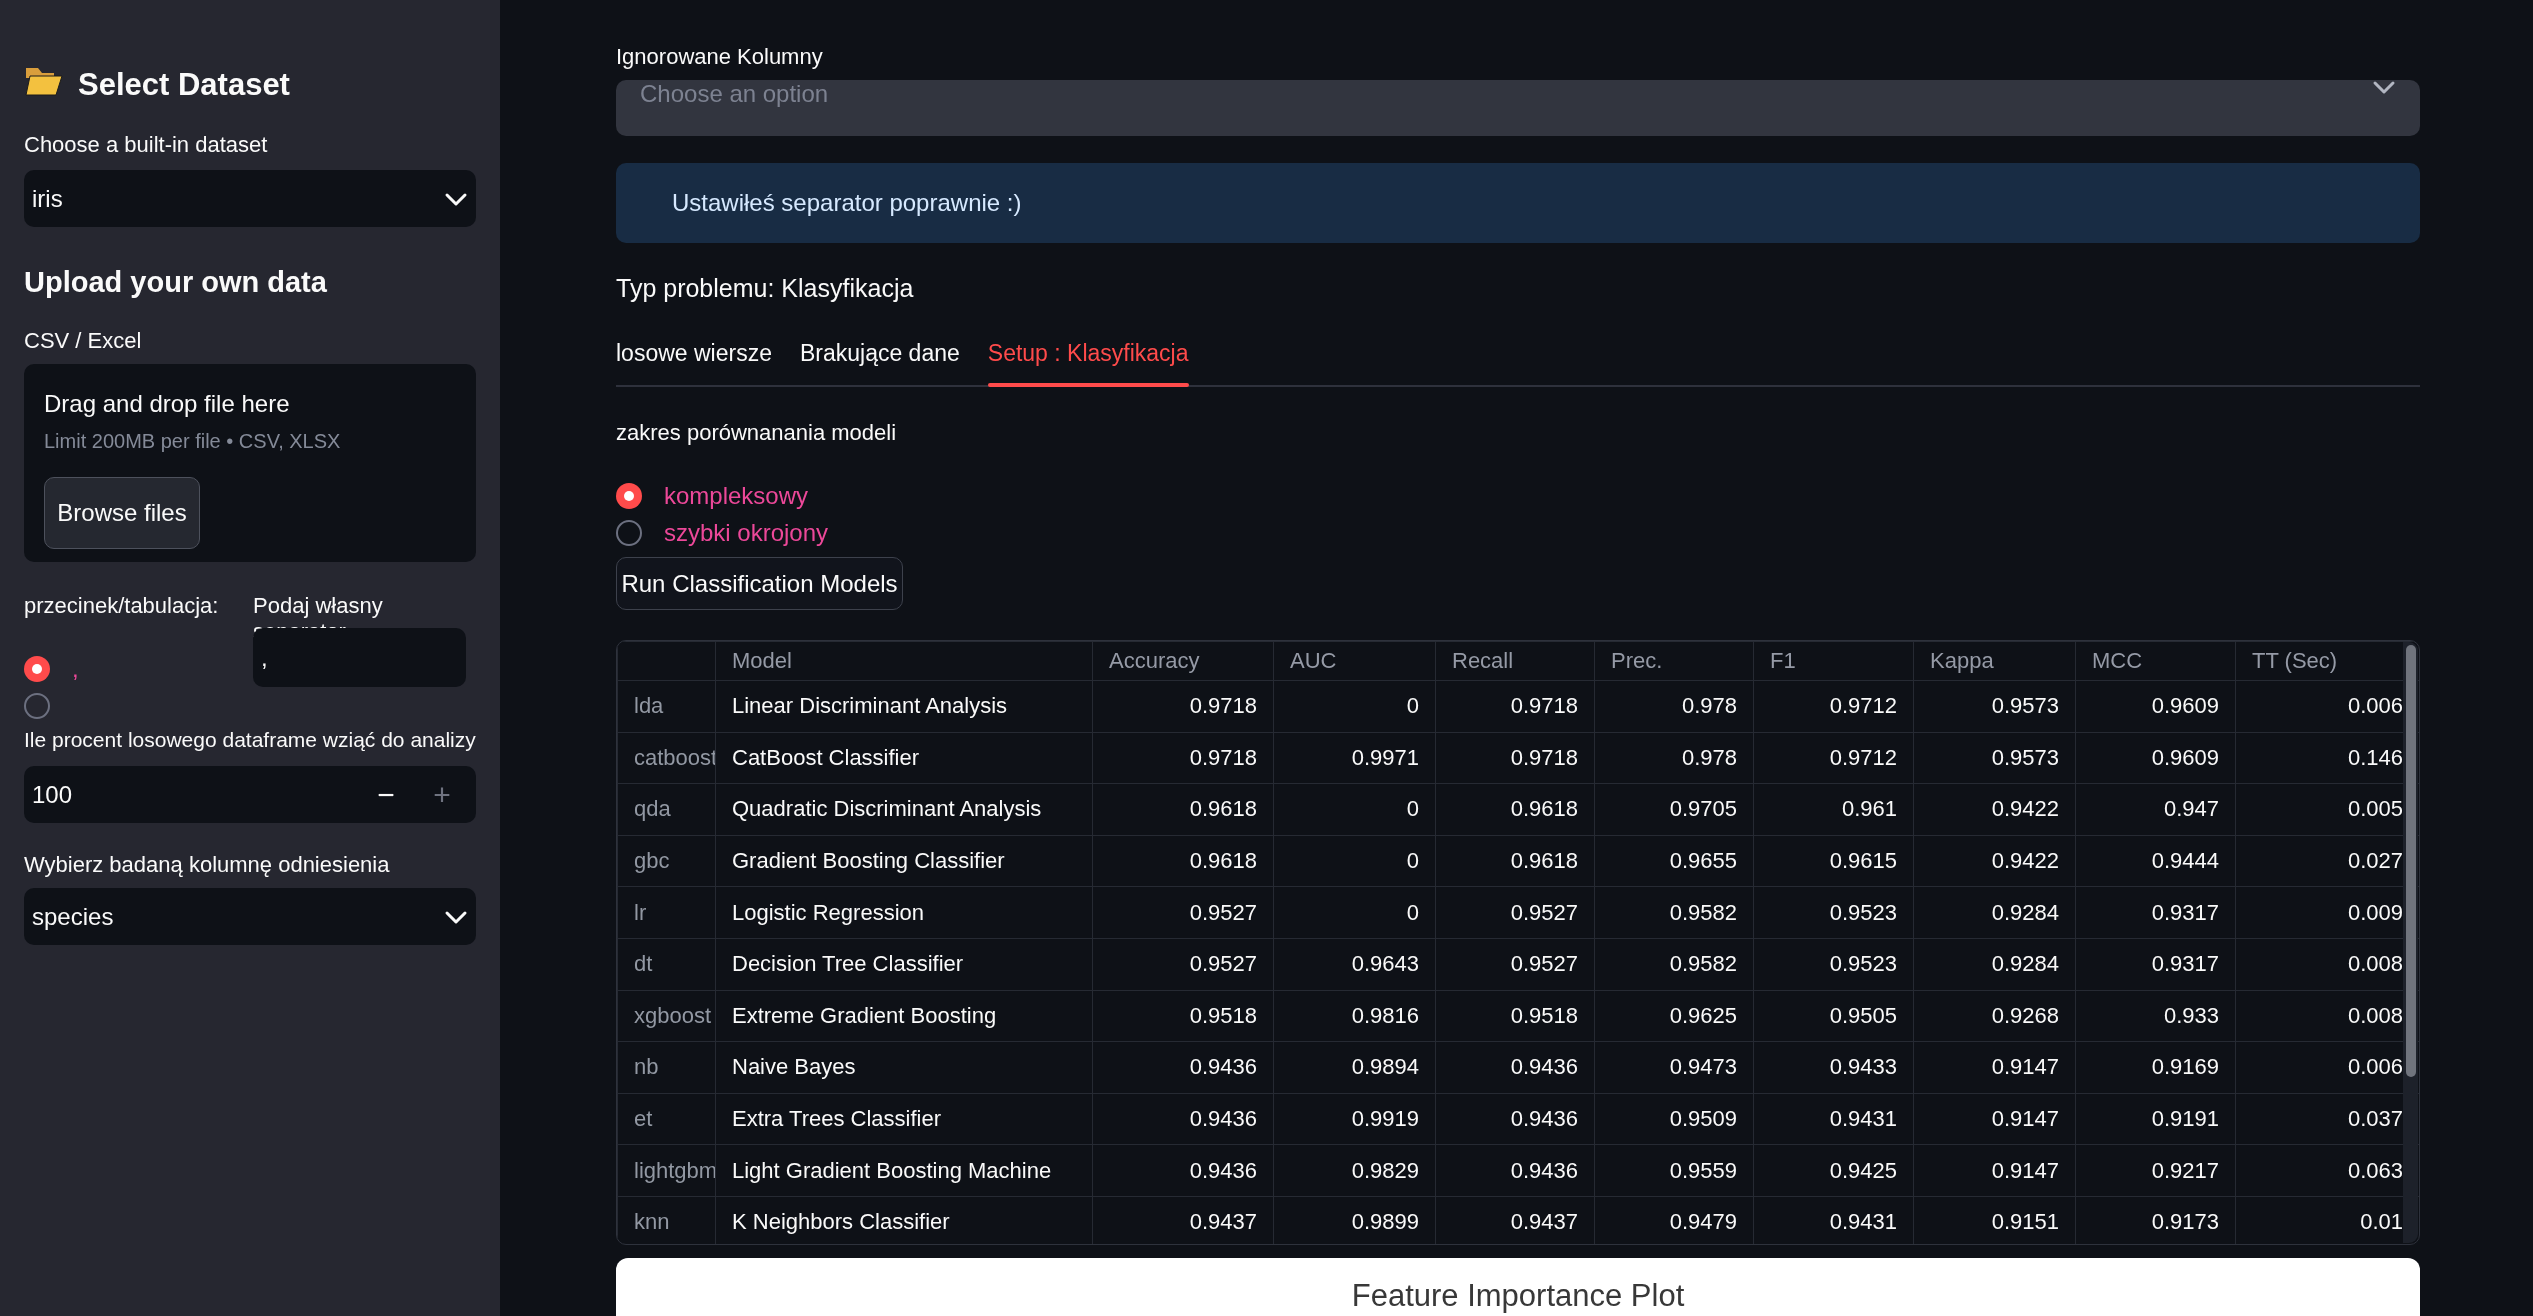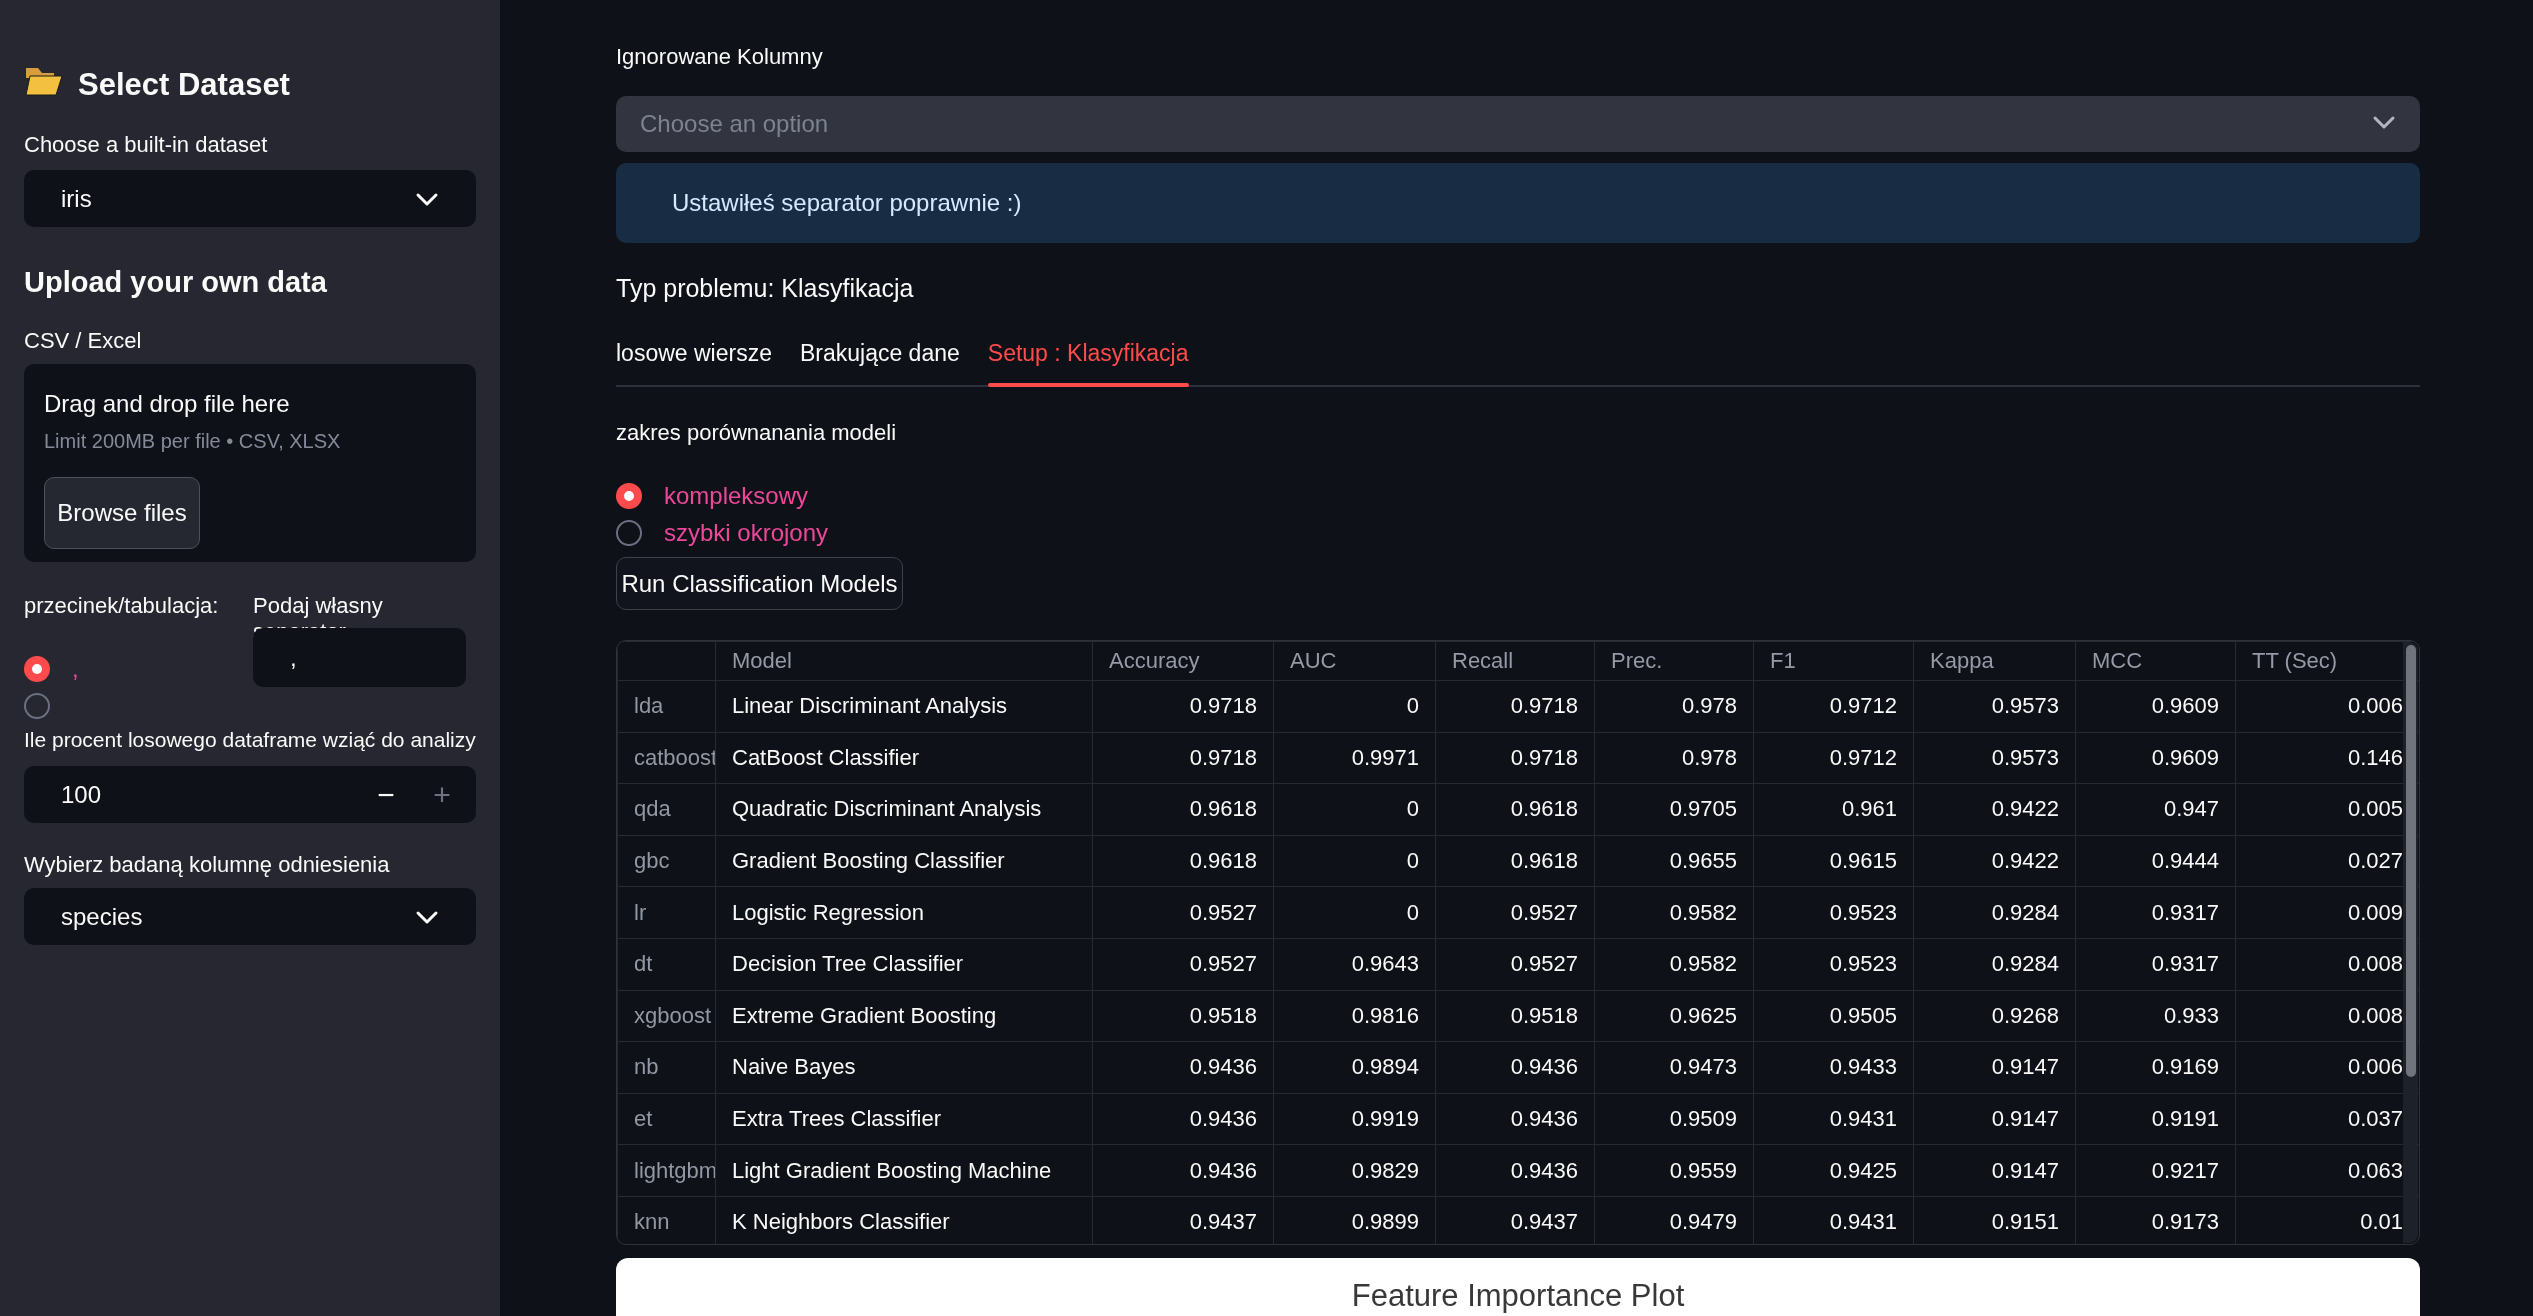--- a/index.html
+++ b/index.html
@@ -4,39 +4,39 @@
 <style>
   html,body{margin:0;padding:0;background:#0e1117;width:2533px;height:1316px;overflow:hidden;
     font-family:"Liberation Sans","DejaVu Sans",sans-serif;color:#fafafa;}
   *{box-sizing:border-box;}
   
   #sidebar{position:absolute;left:0;top:0;width:500px;height:1316px;background:#262730;}
   .sb{position:absolute;left:24px;width:452px;}
   .sb-header{display:flex;align-items:center;gap:14px;font-size:31px;font-weight:700;color:#fafafa;}
   .lbl{font-size:22px;color:#fafafa;}
   .field{background:#0e1117;border-radius:10px;height:57px;display:flex;align-items:center;
-    padding:0 37px;font-size:24px;color:#fafafa;}
+    padding:0 8px;font-size:24px;color:#fafafa;}
   .field .grow{flex:1;}
   .h2{font-size:29px;font-weight:700;color:#fafafa;}
   .dropzone{background:#0e1117;border-radius:10px;height:198px;padding:26px 20px;}
   .dz-title{font-size:24px;color:#fafafa;}
   .dz-sub{font-size:20px;color:#848a98;margin-top:12px;}
   .btn{display:inline-flex;align-items:center;justify-content:center;background:#252830;
     border:1px solid #4d515c;border-radius:10px;font-size:24px;color:#fafafa;}
   .radio{position:absolute;display:flex;align-items:center;gap:22px;font-size:24px;color:#ec4899;margin-top:20px;}
   .rdot{width:26px;height:26px;border-radius:50%;flex:0 0 26px;}
   .rdot.on{background:#ff4b4b;position:relative;}
   .rdot.on::after{content:"";position:absolute;left:8px;top:8px;width:10px;height:10px;border-radius:50%;background:#fff;}
   .rdot.off{border:2px solid #6c7080;background:transparent;}
   .step{font-size:30px;color:#fafafa;width:56px;text-align:center;}
   
   #main{position:absolute;left:500px;top:0;width:2033px;height:1316px;background:#0e1117;}
   .mc{position:absolute;left:116px;width:1804px;}
   .mlabel{font-size:22px;color:#fafafa;}
-  .mselect{background:#32353f;border-radius:10px;height:56px;display:flex;align-items:center;padding:0 24px;margin-top:16px;}
+  .mselect{background:#32353f;border-radius:10px;height:56px;display:flex;padding:0 24px;}
   .placeholder{color:#7d8291;font-size:24px;flex:1;}
   .infobox{background:#182c44;border-radius:10px;height:80px;display:flex;align-items:center;padding:0 32px;}
   .infobox span{color:#d6e9ff;font-size:24px;margin-left:24px;}
   .ptitle{font-size:25px;color:#fafafa;}
   .tabbar{display:flex;gap:28px;height:47px;border-bottom:2px solid #2e313c;}
   .tab{font-size:23px;color:#fafafa;position:relative;padding-bottom:14px;white-space:nowrap;cursor:default;}
   .tab.active{color:#ff4b4b;}
   .tab.active::after{content:"";position:absolute;left:0;right:0;bottom:-2px;height:4px;background:#ff4b4b;border-radius:2px;}
   .runbtn{background:#11141c;border:1px solid #3d414c;border-radius:10px;height:53px;width:287px;
     display:flex;align-items:center;justify-content:center;font-size:24px;color:#fafafa;}

